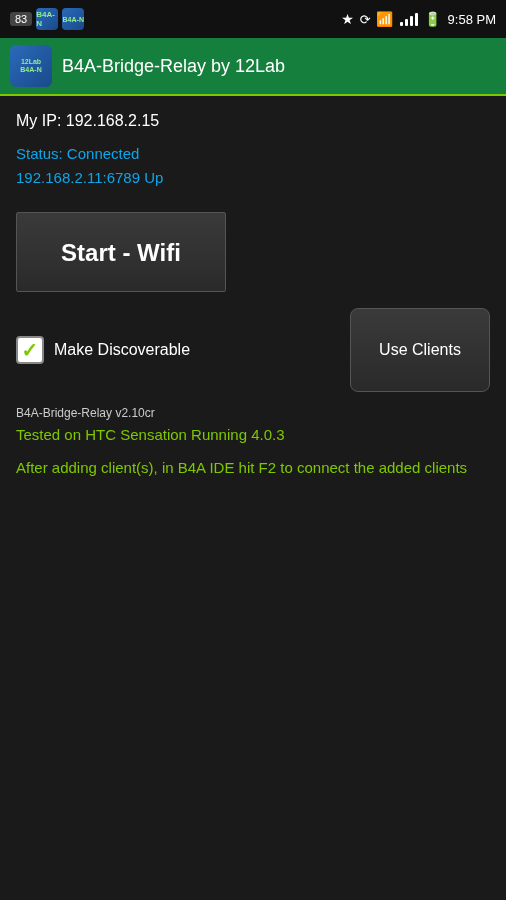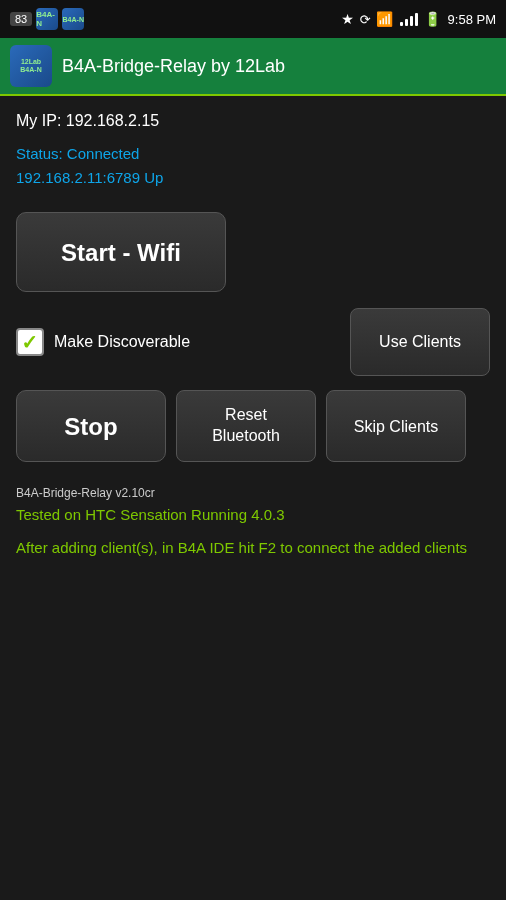--- a/index.html
+++ b/index.html
@@ -114,21 +114,21 @@
       line-height: 1.6;
     }
 
     
     .btn-wifi {
       display: block;
       width: 210px;
       height: 80px;
       background: linear-gradient(180deg, #3a3a3a 0%, #2a2a2a 100%);
       border: 1px solid #555;
-      border-radius: 10px;
+      border-radius: 2px;
       color: #ffffff;
       font-size: 24px;
       font-weight: bold;
       cursor: pointer;
       margin-bottom: 16px;
       text-align: center;
       line-height: 80px;
     }
 
     .btn-bt {
@@ -182,21 +182,21 @@
       line-height: 1;
     }
 
     .discoverable-label {
       font-size: 16px;
       color: #ffffff;
     }
 
     .btn-use-clients {
       width: 140px;
-      height: 68px;
+      height: 84px;
       background: linear-gradient(180deg, #3a3a3a 0%, #2a2a2a 100%);
       border: 1px solid #555;
       border-radius: 8px;
       color: #ffffff;
       font-size: 16px;
       cursor: pointer;
       text-align: center;
     }
 
     
@@ -338,27 +338,19 @@
 
 
   <div class="discoverable-row">
     <div class="discoverable-left">
       <div class="checkbox-checked"></div>
       <span class="discoverable-label">Make Discoverable</span>
     </div>
     <button class="btn-use-clients">Use Clients</button>
   </div>
 
-  <div class="bottom-buttons-row">
-    <button class="btn-stop">Stop</button>
-    <button class="btn-reset-bt">
-      <span style="white-space: pre-line;">Reset
-Bluetooth</span>
-    </button>
-    <button class="btn-skip-clients">Skip Clients</button>
-  </div>
 
   <div class="version-text">B4A-Bridge-Relay v2.10cr</div>
 
   <div class="green-text">Tested on HTC Sensation Running 4.0.3</div>
   <div class="green-text">After adding client(s), in B4A IDE hit F2 to connect the added clients</div>
 
 </div>
 
 </body></html>

